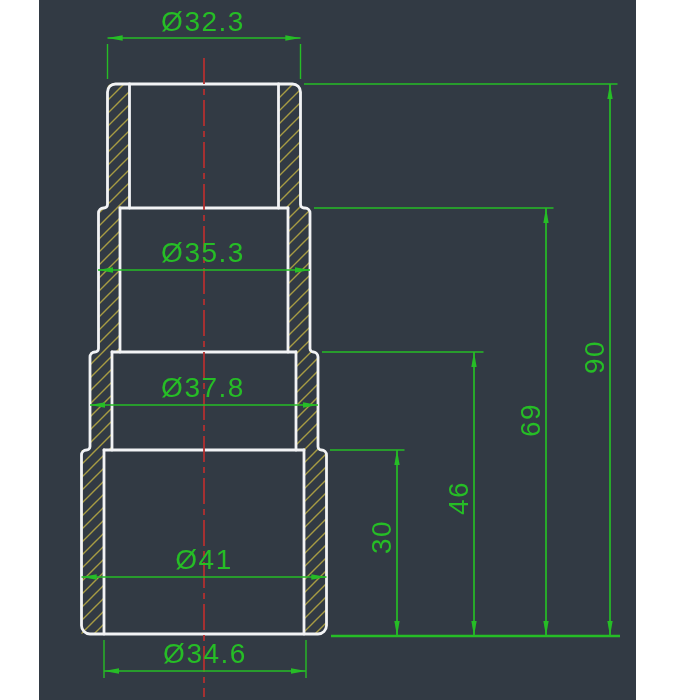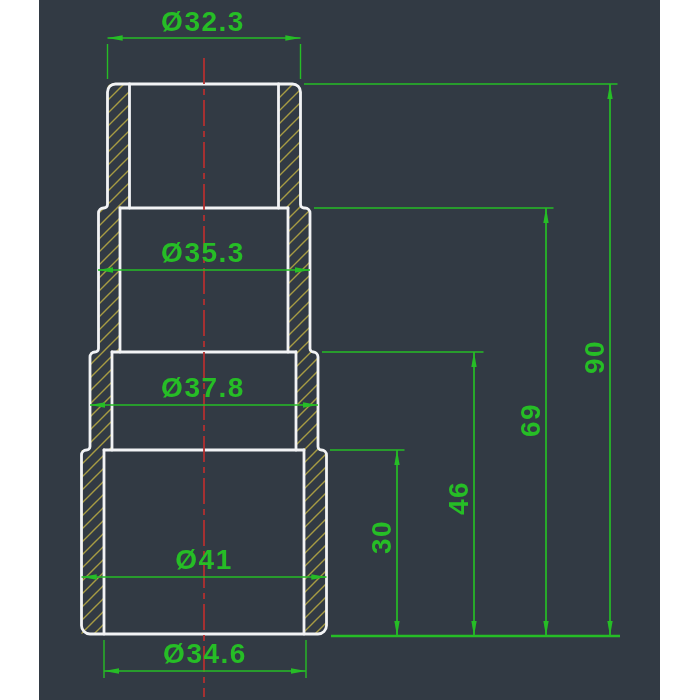--- a/index.html
+++ b/index.html
@@ -1,16 +1,16 @@
 <!DOCTYPE html>
 <html><head>
 <meta charset="utf-8">
 <style>
   html,body{margin:0;padding:0;background:#ffffff;}
-  .stage{width:700px;height:700px;position:relative;overflow:hidden;background:#ffffff;font-weight:bold;}
+  .stage{width:636px;height:700px;position:relative;overflow:hidden;background:#ffffff;}
   svg{display:block;}
   .dimtext{
     font-family:"Liberation Sans", sans-serif;
     font-size:28px;
     letter-spacing:1.5px;
     fill:#26bd26;
   }
   .dimline{stroke:#26bd26;stroke-width:1.7;fill:none;}
   .extline{stroke:#26bd26;stroke-width:1.4;fill:none;}
   .extline-heavy{stroke:#26bd26;stroke-width:2.4;fill:none;}

